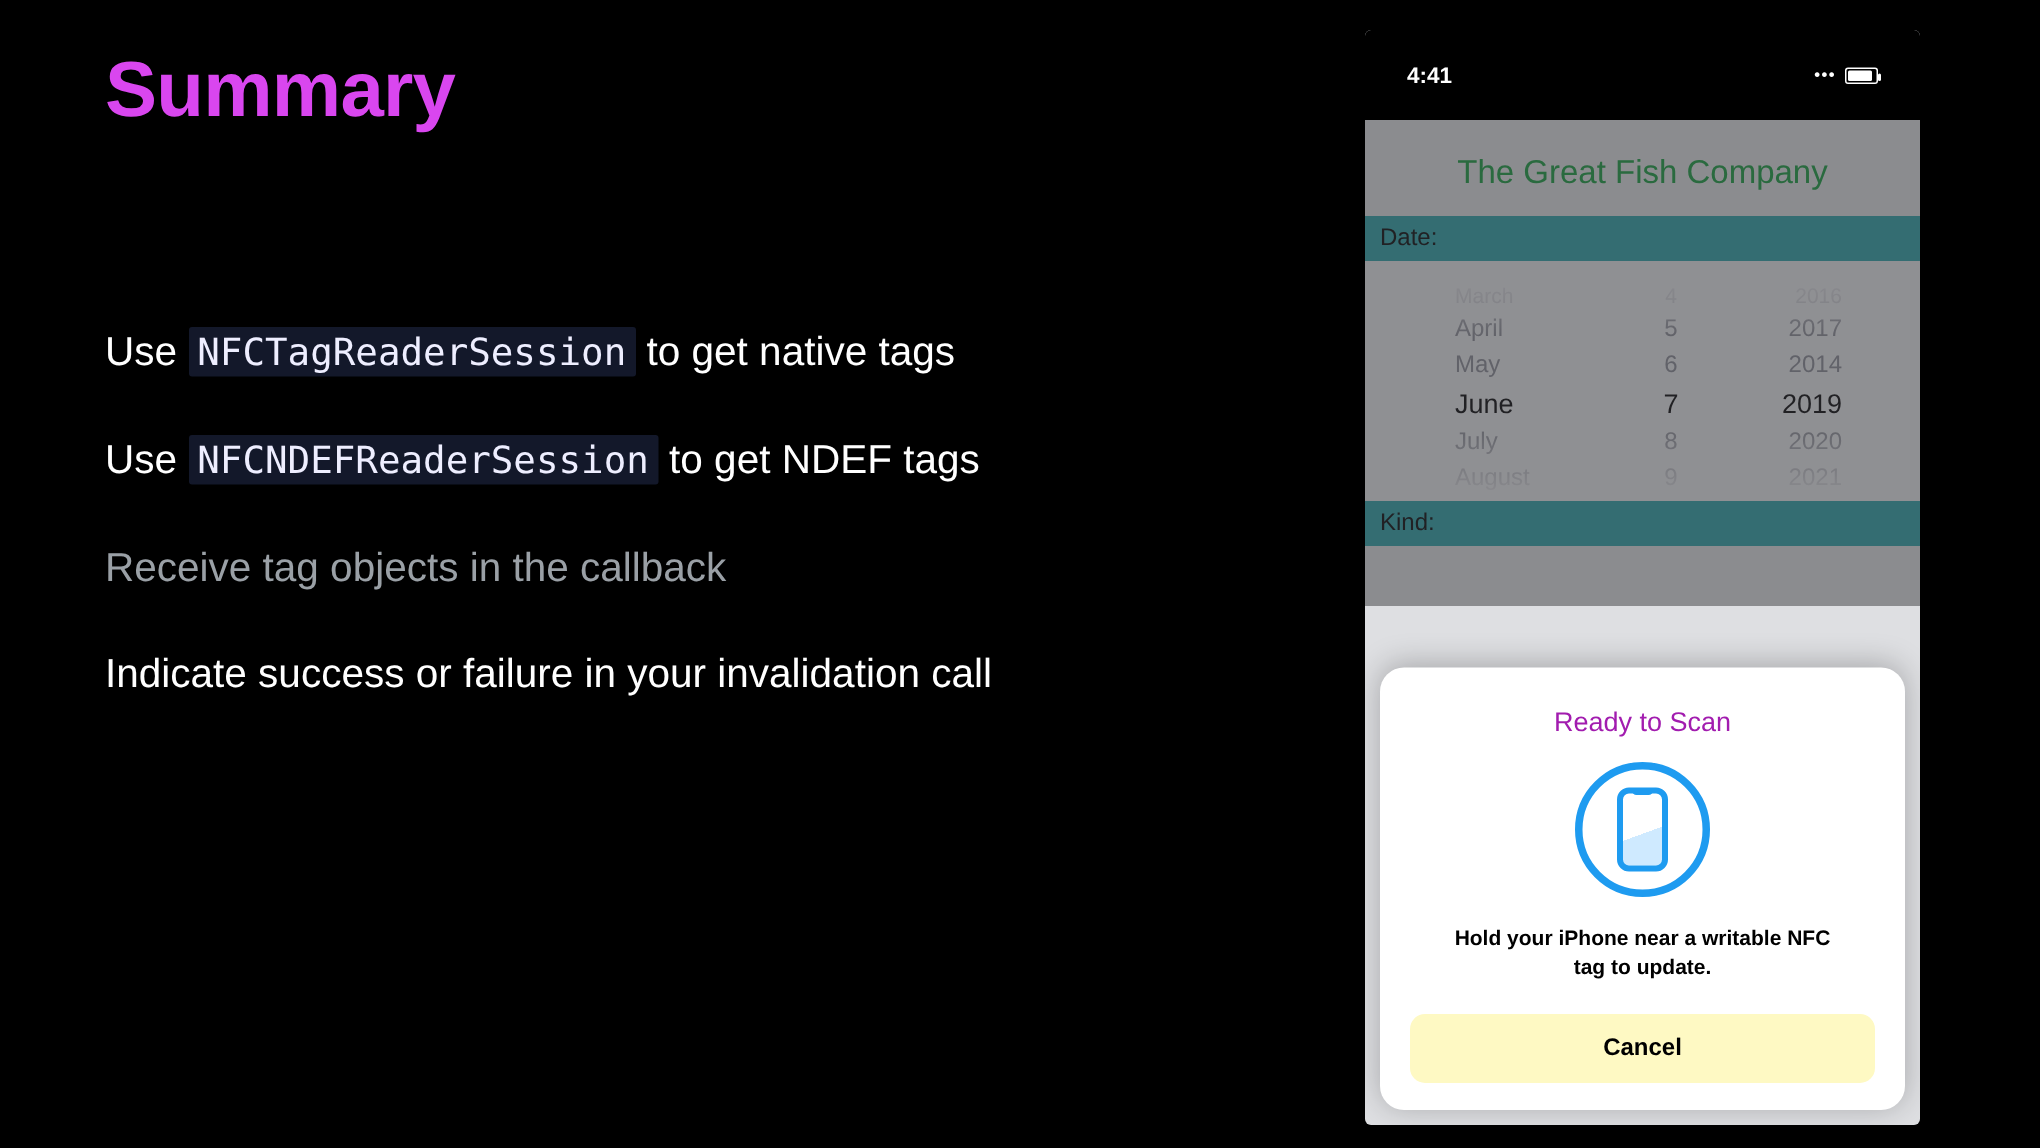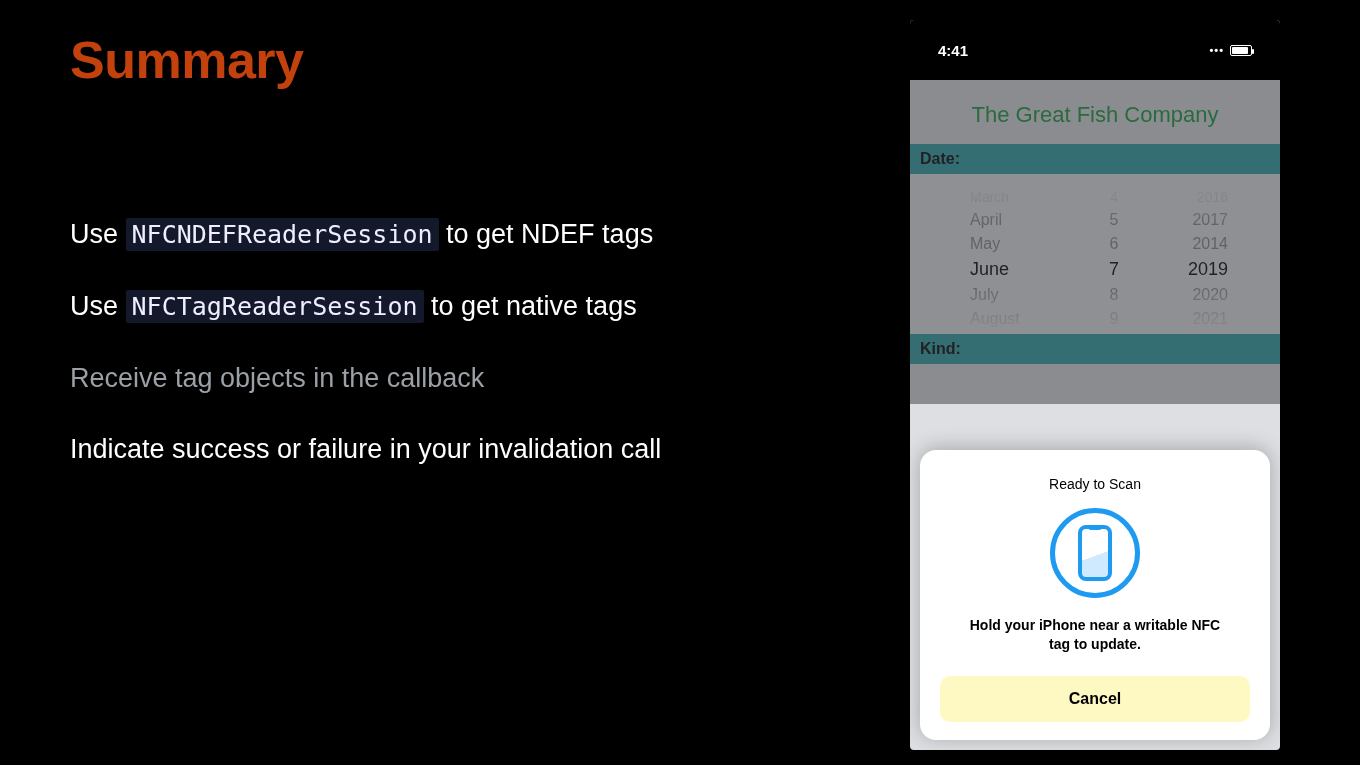--- a/index.html
+++ b/index.html
@@ -18,21 +18,21 @@
     width: 1360px;
     height: 765px;
   }
   .title {
     position: absolute;
     left: 70px;
     top: 30px;
     font-size: 52px;
     font-weight: 700;
     letter-spacing: -0.5px;
-    color: #c2410c;
+    color: #d946ef;
   }
   .bullets {
     position: absolute;
     left: 70px;
     top: 218px;
     width: 780px;
   }
   .bullet {
     font-size: 27px;
     line-height: 1.25;
@@ -98,21 +98,21 @@
     font-size: 22px;
     font-weight: 400;
     padding: 22px 0 16px;
     background: #eceeee;
   }
   .section-header {
     background: #2aa9ad;
     color: #000;
     font-size: 16px;
     padding: 6px 10px;
-    font-weight: 700;
+    font-weight: 400;
   }
   .picker {
     background: #f4f5f6;
     padding: 12px 0 14px;
     position: relative;
     overflow: hidden;
     height: 160px;
   }
   .picker::before, .picker::after {
     content:"";
@@ -139,22 +139,22 @@
   .sheet {
     position: absolute;
     left: 10px; right: 10px; bottom: 10px;
     background: #fff;
     border-radius: 16px;
     padding: 26px 20px 18px;
     box-shadow: 0 -2px 20px rgba(0,0,0,0.25);
   }
   .sheet-title {
     text-align: center;
-    color: #000000;
-    font-size: 14px;
+    color: #a21caf;
+    font-size: 18px;
     font-weight: 400;
     margin-bottom: 16px;
   }
   .nfc-icon-wrap {
     display:flex; justify-content:center; margin: 6px 0 18px;
   }
   .nfc-circle {
     width: 90px; height:90px; border: 5px solid #1e9bf0; border-radius:50%;
     display:flex; align-items:center; justify-content:center;
     position:relative;
@@ -178,22 +178,22 @@
   }
 </style>
 </head>
 <body>
 
 <div class="slide">
 
   <div class="title">Summary</div>
 
   <div class="bullets" id="bullets">
+      <div class="bullet"><span>Use </span><span class="code">NFCTagReaderSession</span><span> to get native tags</span></div>
       <div class="bullet"><span>Use </span><span class="code">NFCNDEFReaderSession</span><span> to get NDEF tags</span></div>
-      <div class="bullet"><span>Use </span><span class="code">NFCTagReaderSession</span><span> to get native tags</span></div>
       <div class="bullet dim"><span>Receive tag objects in the callback</span></div>
       <div class="bullet"><span>Indicate success or failure in your invalidation call</span></div>
     </div>
 
   <div class="phone">
     <div class="statusbar">
       <span>4:41</span>
       <span class="status-right">
         <span class="dots">•••</span>
         <span class="battery">

